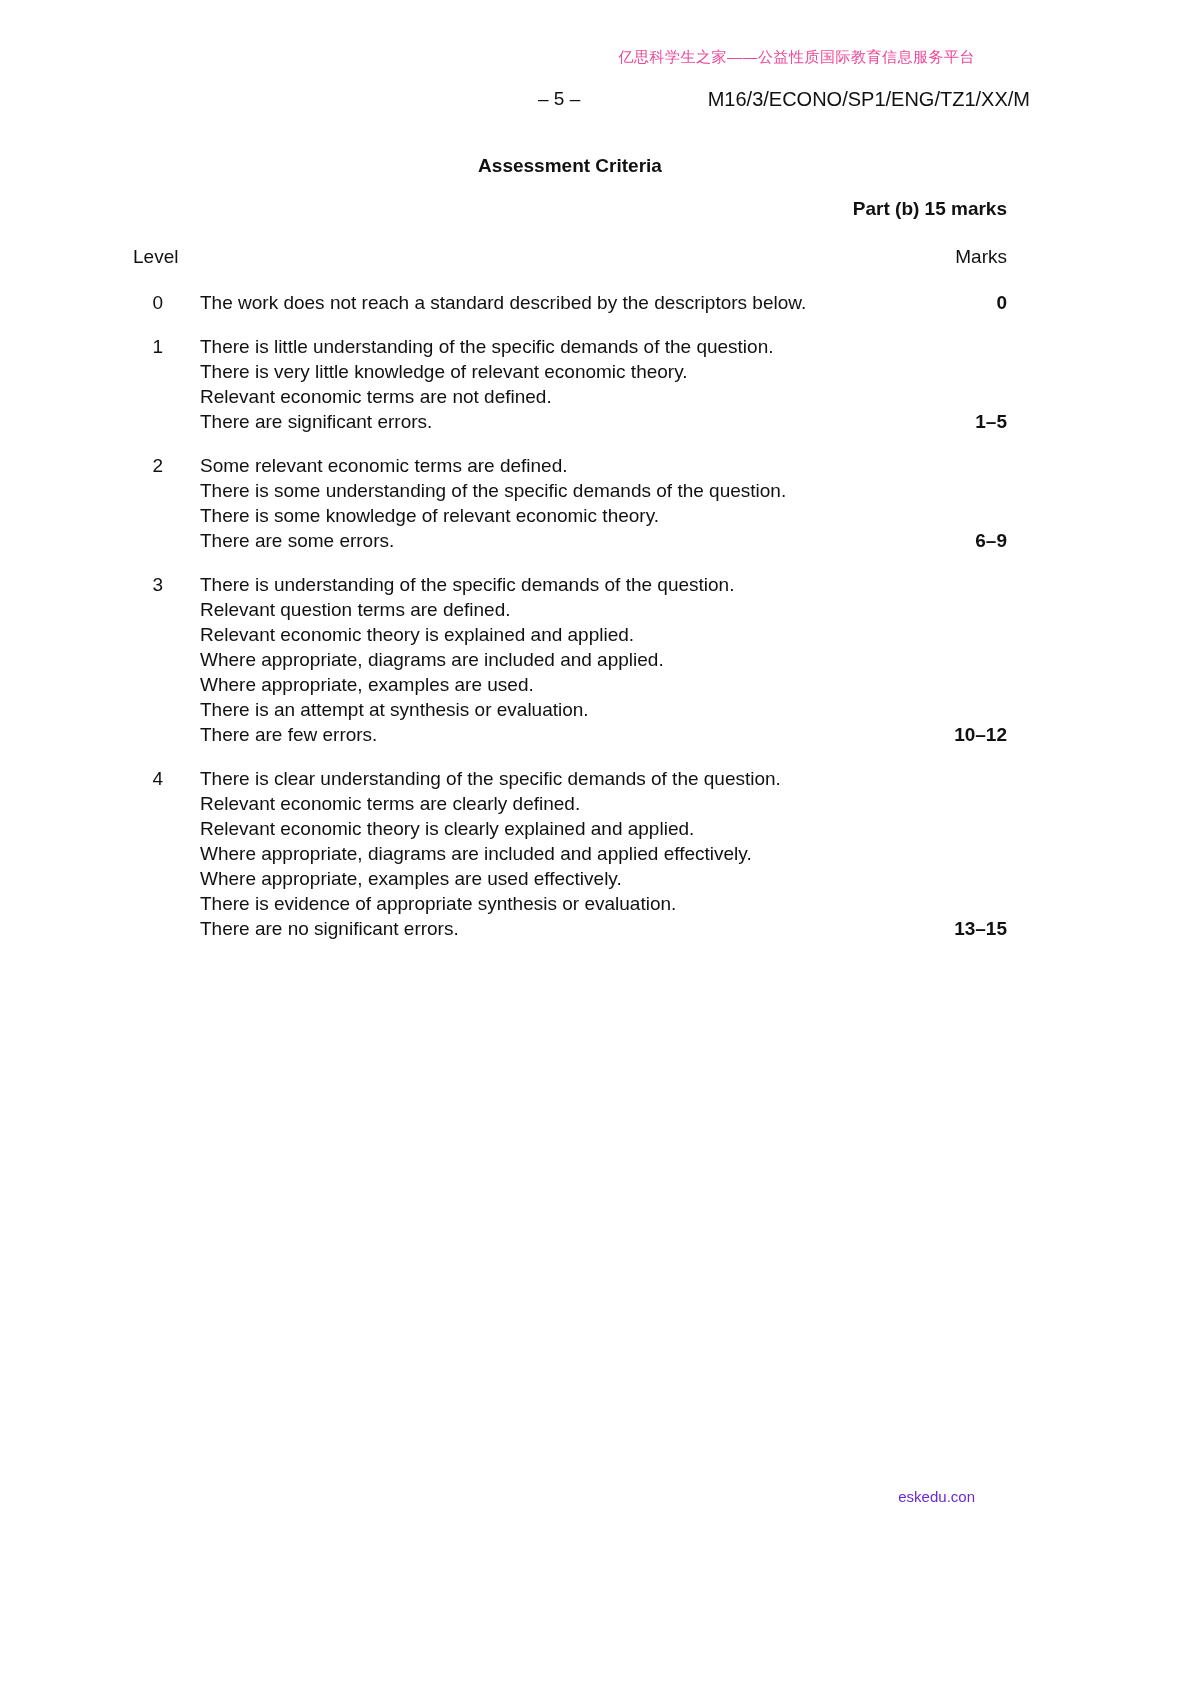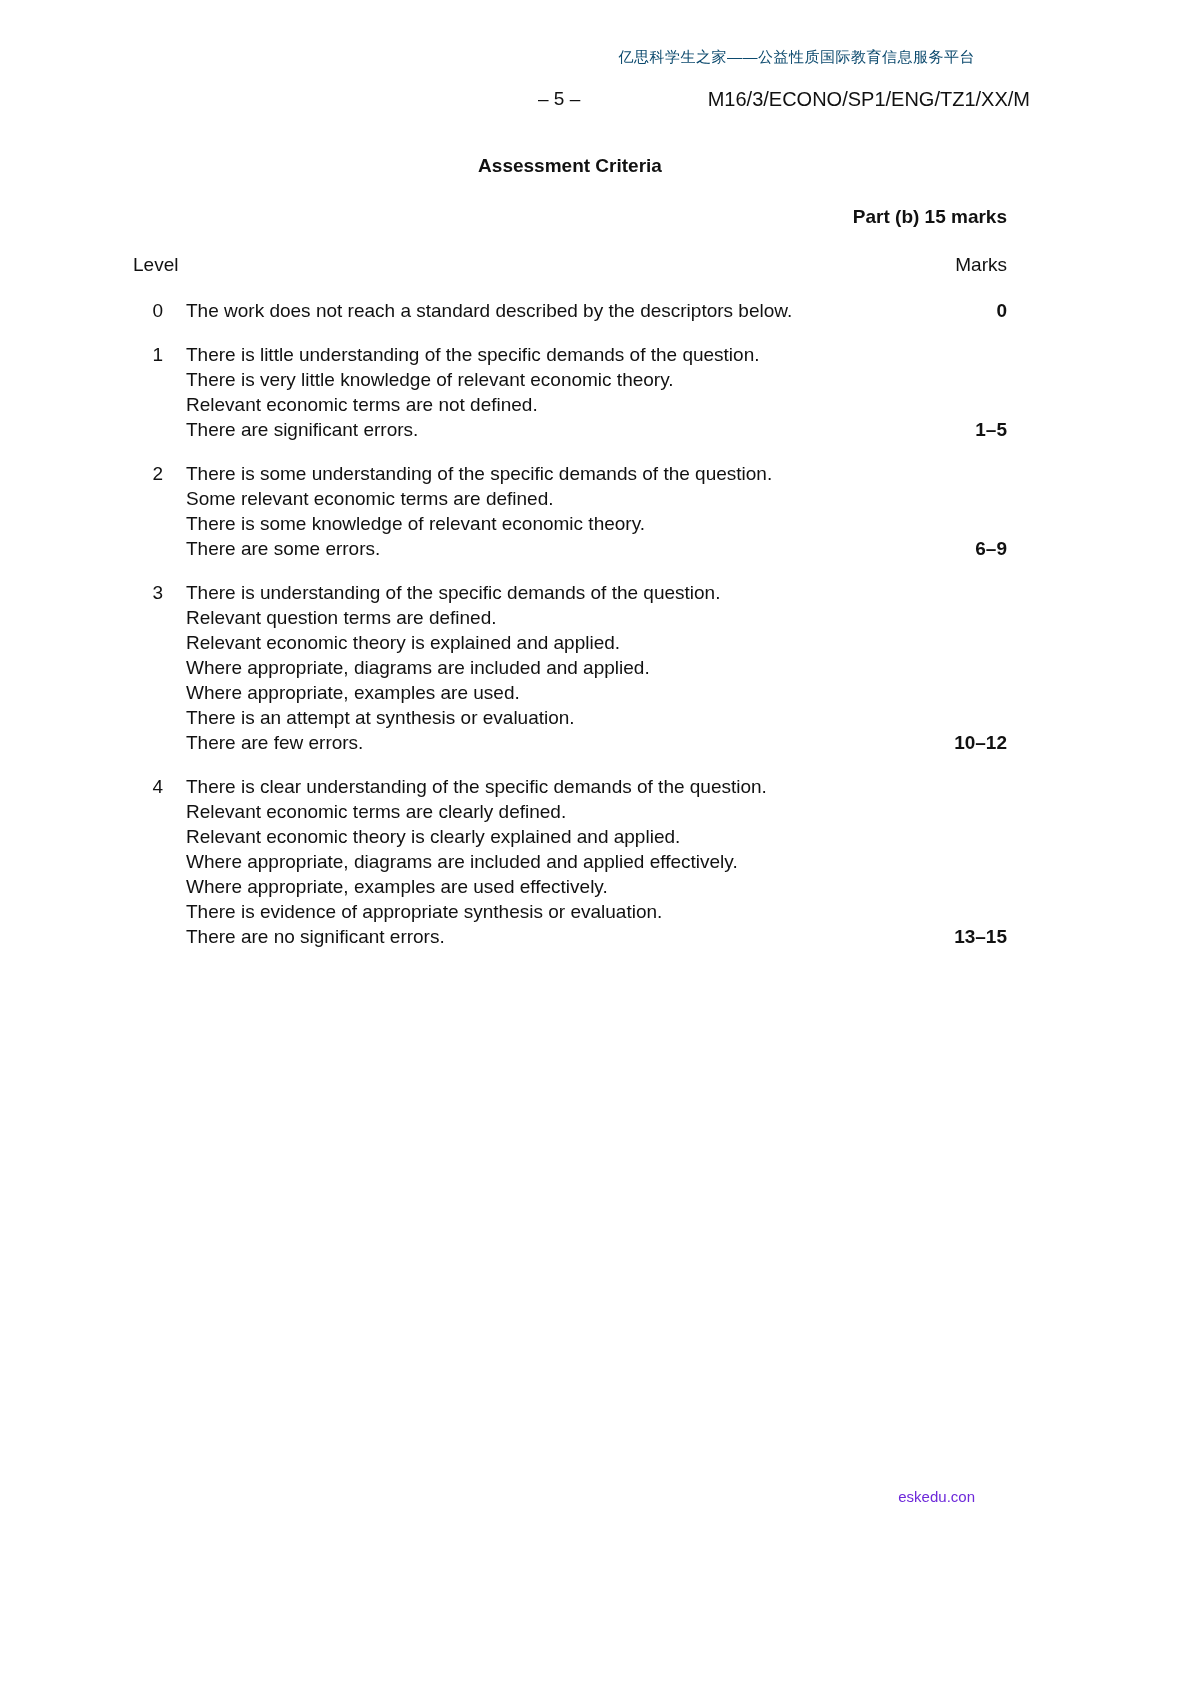--- a/index.html
+++ b/index.html
@@ -13,21 +13,21 @@
     font-family: "Liberation Sans", sans-serif;
     font-size: 19px;
     color: #111111;
     overflow: hidden;
   }
   .watermark-top {
     position: absolute;
     top: 48px;
     right: 216px;
     font-size: 15px;
-    color: #0c4a6e;
+    color: #ec4899;
     letter-spacing: 0.5px;
   }
   .header-row {
     position: absolute;
     top: 88px;
     left: 0;
     width: 100%;
     height: 24px;
   }
   .page-number {
@@ -45,21 +45,21 @@
   .content {
     position: absolute;
     top: 155px;
     left: 133px;
     right: 184px;
   }
   .doc-title {
     text-align: center;
     font-weight: bold;
     font-size: 19px;
-    margin-bottom: 29px;
+    margin-bottom: 21px;
   }
   .part-heading {
     font-weight: bold;
     font-size: 19px;
     margin-bottom: 26px;
     text-align: right;
   }
   .table-header {
     display: flex;
     justify-content: space-between;
@@ -71,21 +71,21 @@
     margin-bottom: 19px;
   }
   .level-cell {
     width: 30px;
     text-align: right;
     flex: 0 0 30px;
     line-height: 25px;
   }
   .lines-cell {
     flex: 1 1 auto;
-    padding-left: 23px;
+    padding-left: 37px;
     line-height: 25px;
   }
   .desc-line { line-height: 25px; }
   .marks-cell {
     flex: 0 0 80px;
     text-align: right;
     font-weight: bold;
     align-self: flex-end;
     line-height: 25px;
   }
@@ -133,22 +133,22 @@
           <div class="desc-line">There is very little knowledge of relevant economic theory.</div>
           <div class="desc-line">Relevant economic terms are not defined.</div>
           <div class="desc-line">There are significant errors.</div>
         </div>
     <div class="marks-cell">1–5</div>
   </div>
 
   <div class="criteria-row">
     <div class="level-cell">2</div>
     <div class="lines-cell">
+          <div class="desc-line">Some relevant economic terms are defined.</div>
           <div class="desc-line">There is some understanding of the specific demands of the question.</div>
-          <div class="desc-line">Some relevant economic terms are defined.</div>
           <div class="desc-line">There is some knowledge of relevant economic theory.</div>
           <div class="desc-line">There are some errors.</div>
         </div>
     <div class="marks-cell">6–9</div>
   </div>
 
   <div class="criteria-row">
     <div class="level-cell">3</div>
     <div class="lines-cell">
           <div class="desc-line">There is understanding of the specific demands of the question.</div>

